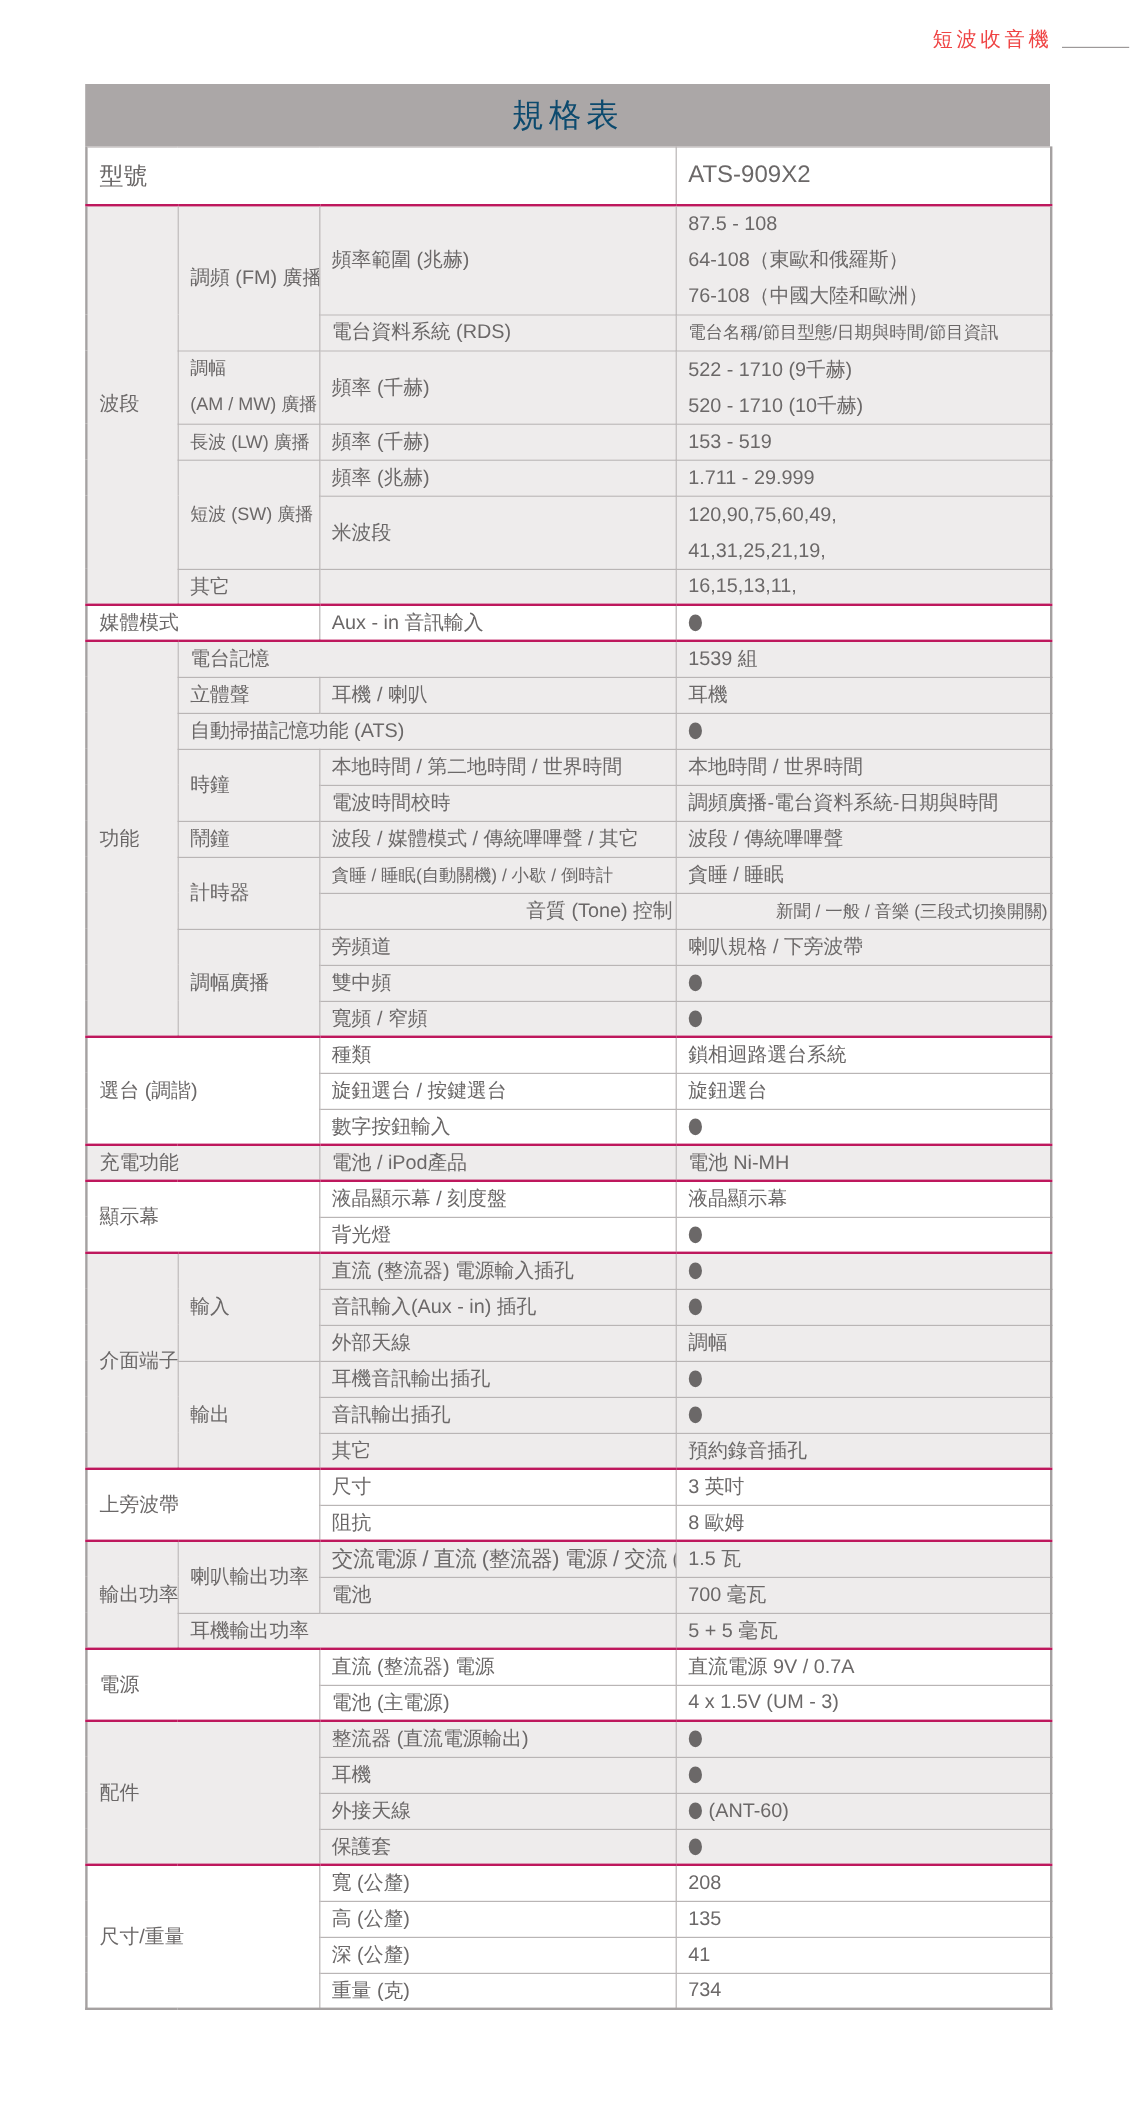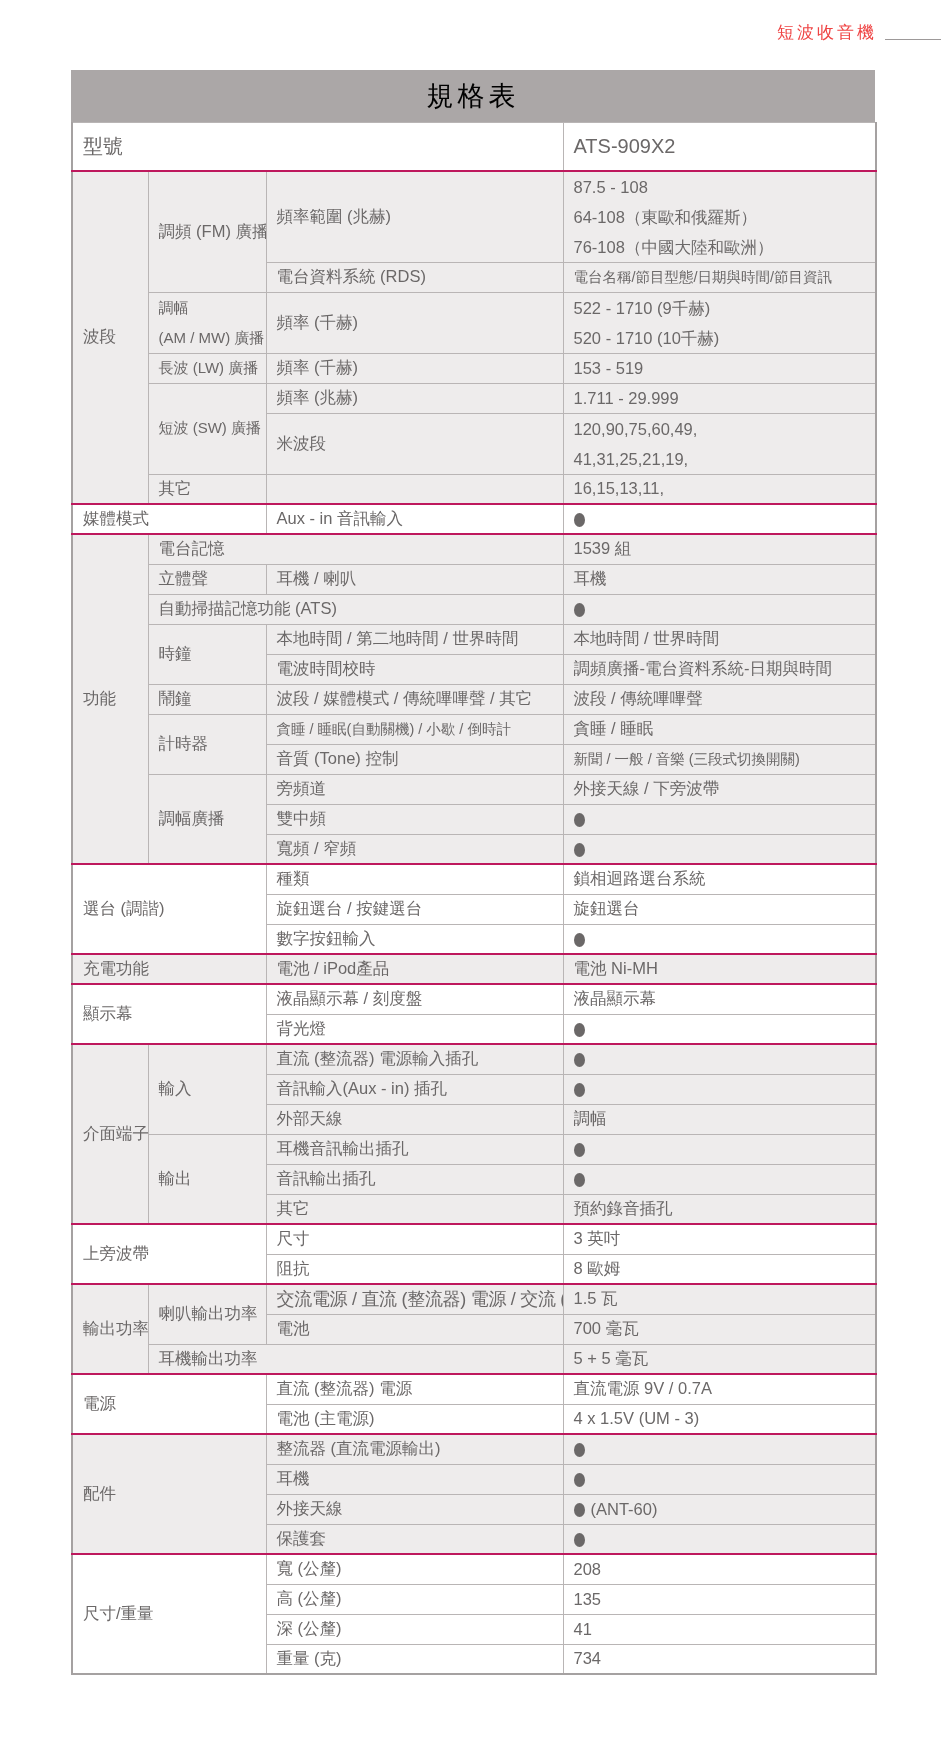--- a/index.html
+++ b/index.html
@@ -8,21 +8,21 @@
     font-family:"Liberation Sans","DejaVu Sans",sans-serif;color:#6b6868;
   }
   .corner-label{
     position:absolute;top:21px;right:68px;font-size:17px;letter-spacing:3px;color:#ef4444;
   }
   .corner-rule{
     position:absolute;top:39px;right:4px;width:56px;height:0;border-top:1px solid #9d9999;
   }
   .spec{position:absolute;left:71px;top:70px;width:804px;}
   .spec-title{
-    height:52px;line-height:52px;background:#aba7a7;color:#000000;
+    height:52px;line-height:52px;background:#aba7a7;color:#0c4a6e;
     text-align:center;font-size:27px;letter-spacing:4px;
   }
   table.spec-table{
     border-collapse:collapse;table-layout:fixed;width:804px;
     border:2px solid #a5a1a1;border-top:none;
   }
   td{
     border:1px solid #b9b5b5;
     padding:0 2px 0 10px;
     font-size:16.5px;
@@ -144,28 +144,28 @@
           <tr class="bg-gray" style="height: 30px;">
             <td>鬧鐘</td>
             <td>波段 / 媒體模式 / 傳統嗶嗶聲 / 其它</td>
             <td>波段 / 傳統嗶嗶聲</td>
           </tr>
           <tr class="bg-gray" style="height: 30px; margin-left: 33px;">
             <td rowspan="2">計時器</td>
             <td class="sz-mid">貪睡 / 睡眠(自動關機) / 小歇 / 倒時計</td>
             <td>貪睡 / 睡眠</td>
           </tr>
-          <tr class="bg-gray" style="height: 30px;">
+          <tr class="bg-gray" style="height: 30px; text-align: right;">
             <td>音質 (Tone) 控制</td>
             <td class="sz-mid">新聞 / 一般 / 音樂 (三段式切換開關)</td>
           </tr>
           <tr class="bg-gray" style="height: 30px;">
             <td rowspan="3">調幅廣播</td>
             <td>旁頻道</td>
-            <td>外接天線 / 下旁波帶</td>
+            <td>喇叭規格 / 下旁波帶</td>
           </tr>
           <tr class="bg-gray" style="height: 30px;">
             <td>雙中頻</td>
             <td><span class="dot"></span></td>
           </tr>
           <tr class="bg-gray" style="height: 30px;">
             <td>寬頻 / 窄頻</td>
             <td><span class="dot"></span></td>
           </tr>
           <tr class="bg-white sec-start" style="height: 30px;">

